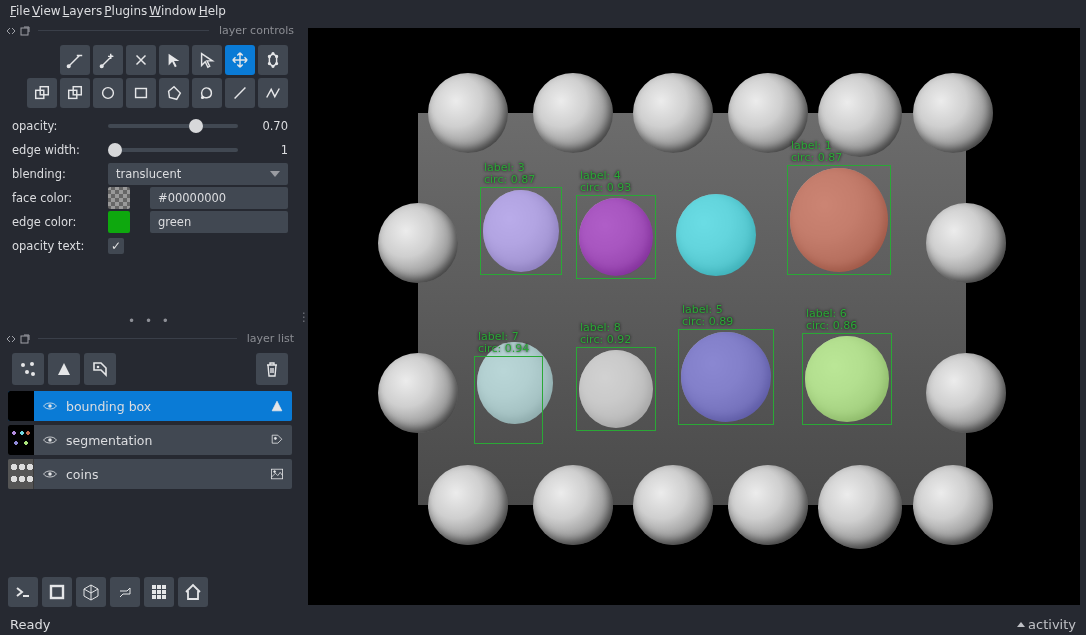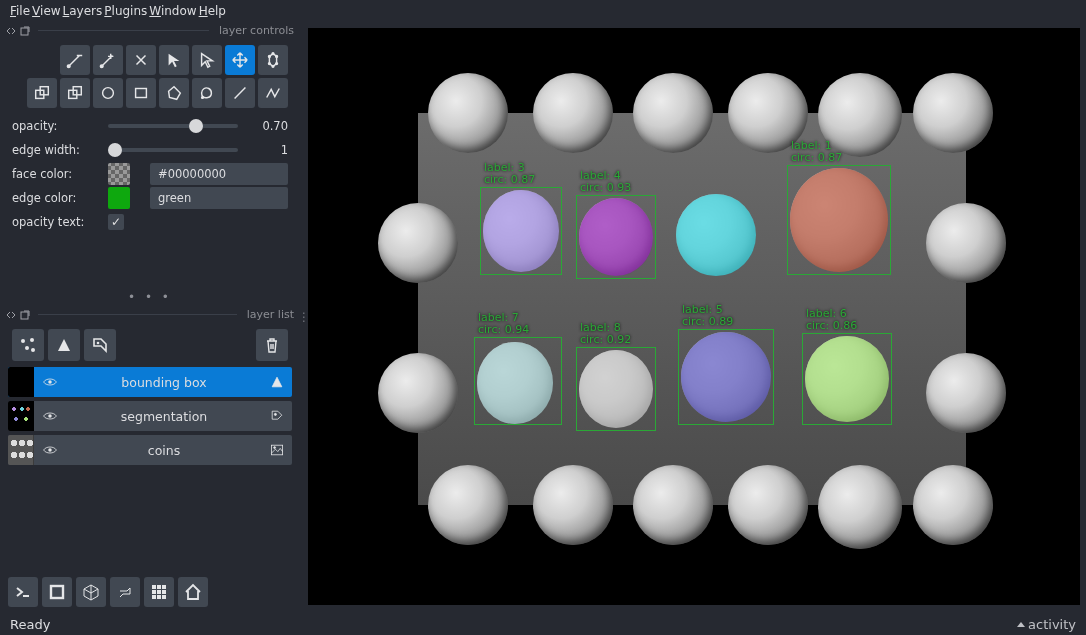--- a/index.html
+++ b/index.html
@@ -123,21 +123,21 @@
   .square-btn svg { width:20px; height:20px; }
 
   .layer-item {
     display:flex; align-items:center; margin:2px 8px; height:30px;
     background: var(--mid); border-radius:2px; overflow:hidden;
   }
   .layer-item.selected { background: var(--accent); }
   .layer-thumb { width:26px; height:30px; border-right:1px solid rgba(0,0,0,.3); }
   .layer-vis { width:32px; display:flex; align-items:center; justify-content:center;}
   .layer-vis svg { width:16px;height:16px; fill:#e5e6e8; }
-  .layer-name { flex:1; text-align:center; font-size:12.5px;}
+  .layer-name { flex:1; font-size:12.5px;}
   .layer-type { width:30px; display:flex; align-items:center; justify-content:center;}
   .layer-type svg { width:16px;height:16px; fill:#e5e6e8; stroke:#e5e6e8;}
 
   
   .viewer-btns {
     position:absolute; left:8px; bottom:28px;
     display:flex; gap:4px;
   }
   .viewer-btns .square-btn { width:30px; height:30px; }
 
@@ -316,20 +316,27 @@
           <div class="thumb" style="left:62%"></div>
         </div>
       <span class="ctrl-val">0.70</span>
     </div>
     <div class="ctrl-row">
       <span class="ctrl-label">edge width:</span>
       <div class="slider">
           <div class="thumb" style="left:0%"></div>
         </div>
       <span class="ctrl-val">1</span>
+    </div>
+    <div class="ctrl-row">
+      <span class="ctrl-label">blending:</span>
+      <div class="select">
+        <span>translucent</span>
+        <span class="arrow"></span>
+      </div>
     </div>
     <div class="ctrl-row">
       <span class="ctrl-label">face color:</span>
       <div class="swatch" style="background:repeating-conic-gradient(#666 0 25%,#999 0 50%) 50%/8px 8px;"></div>
       <div class="textbox">
           <span>#00000000</span>
         </div>
     </div>
     <div class="ctrl-row">
       <span class="ctrl-label">edge color:</span>
@@ -478,21 +485,21 @@
         </div>
         <div class="coin" style="left: 258px; top: 81px; width: 80px; height: 82px;"></div>
         <div class="segfill" style="left: 258px; top: 81px; width: 80px; height: 82px; background: rgb(63, 215, 225);"></div>
         <div class="coin" style="left: 372px; top: 55px; width: 98px; height: 104px;"></div>
         <div class="segfill" style="left: 372px; top: 55px; width: 98px; height: 104px; background: rgb(192, 98, 75);"></div>
         <div class="bbox" style="left: 369px; top: 52px; width: 104px; height: 110px;">
           <div class="tag">label: 1<br>circ: 0.87</div>
         </div>
         <div class="coin" style="left: 59px; top: 229px; width: 76px; height: 82px;"></div>
         <div class="segfill" style="left: 59px; top: 229px; width: 76px; height: 82px; background: rgb(168, 207, 208);"></div>
-        <div class="bbox" style="left: 56px; top: 224px; width: 88px; height: 88px;">
+        <div class="bbox" style="left: 56px; top: 243px; width: 69px; height: 88px;">
           <div class="tag">label: 7<br>circ: 0.94</div>
         </div>
         <div class="coin" style="left: 161px; top: 237px; width: 74px; height: 78px;"></div>
         <div class="segfill" style="left: 161px; top: 237px; width: 74px; height: 78px; background: rgb(200, 200, 200);"></div>
         <div class="bbox" style="left: 158px; top: 234px; width: 80px; height: 84px;">
           <div class="tag">label: 8<br>circ: 0.92</div>
         </div>
         <div class="coin" style="left: 263px; top: 219px; width: 90px; height: 90px;"></div>
         <div class="segfill" style="left: 263px; top: 219px; width: 90px; height: 90px; background: rgb(106, 102, 200);"></div>
         <div class="bbox" style="left: 260px; top: 216px; width: 96px; height: 96px;">

